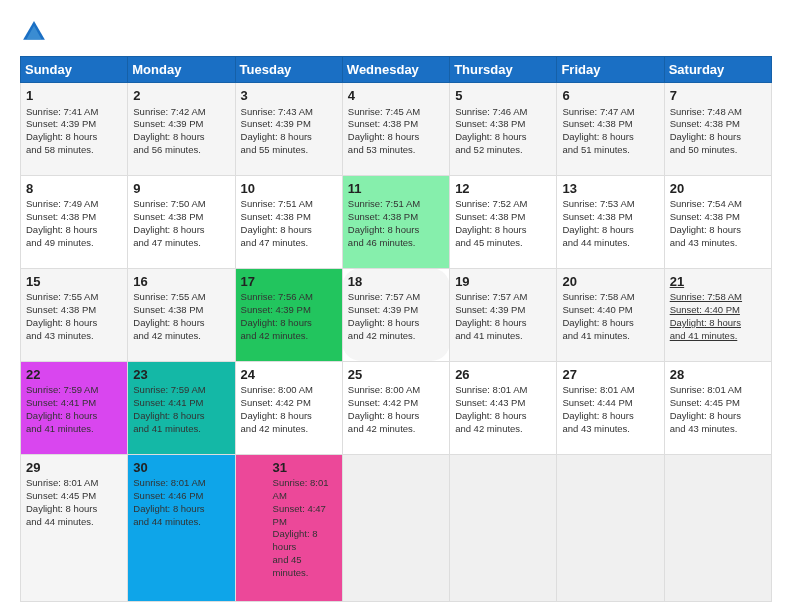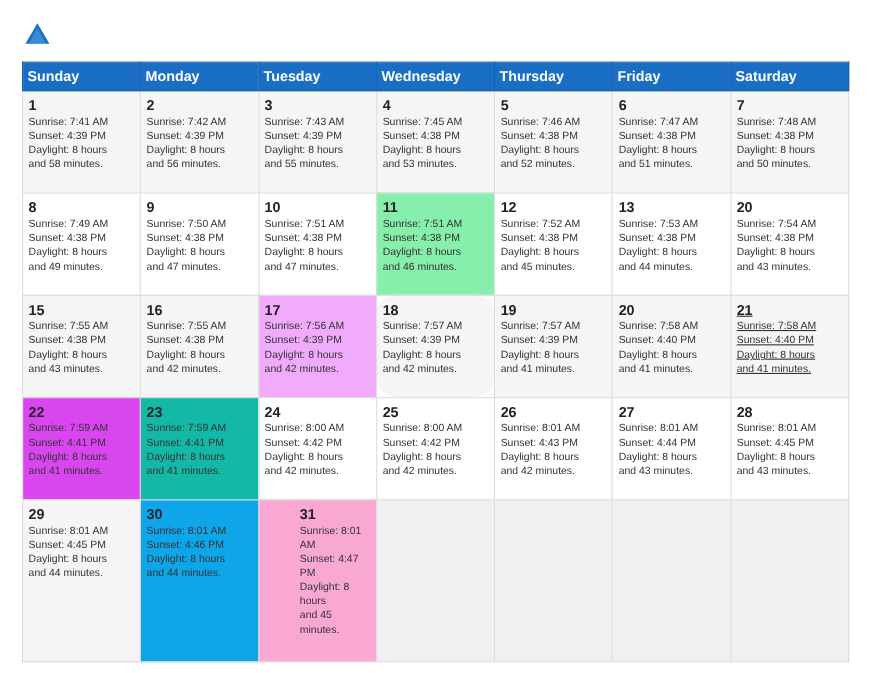--- a/index.html
+++ b/index.html
@@ -244,21 +244,21 @@
             <div>Daylight: 8 hours</div>
             <div>and 43 minutes.</div>
           </td>
           <td style="background: rgb(245, 245, 245);">
             <span class="day-num">16</span>
             <div>Sunrise: 7:55 AM</div>
             <div>Sunset: 4:38 PM</div>
             <div>Daylight: 8 hours</div>
             <div>and 42 minutes.</div>
           </td>
-          <td style="background: #f0abfc;">
+          <td style="background: #22c55e;">
             <span class="day-num">17</span>
             <div>Sunrise: 7:56 AM</div>
             <div>Sunset: 4:39 PM</div>
             <div>Daylight: 8 hours</div>
             <div>and 42 minutes.</div>
           </td>
           <td style="background: rgb(245, 245, 245); border-radius: 19px;">
             <span class="day-num">18</span>
             <div>Sunrise: 7:57 AM</div>
             <div>Sunset: 4:39 PM</div>
@@ -346,21 +346,21 @@
             <div>Daylight: 8 hours</div>
             <div>and 44 minutes.</div>
           </td>
           <td style="background: #0ea5e9;">
             <span class="day-num">30</span>
             <div>Sunrise: 8:01 AM</div>
             <div>Sunset: 4:46 PM</div>
             <div>Daylight: 8 hours</div>
             <div>and 44 minutes.</div>
           </td>
-          <td style="background: #f9a8d4; padding-left: 37px;">
+          <td style="background: #ec4899; padding-left: 37px;">
             <span class="day-num">31</span>
             <div>Sunrise: 8:01 AM</div>
             <div>Sunset: 4:47 PM</div>
             <div>Daylight: 8 hours</div>
             <div>and 45 minutes.</div>
           </td>
           <td class="empty-cell"></td>
           <td class="empty-cell"></td>
           <td class="empty-cell"></td>
           <td class="empty-cell"></td>

